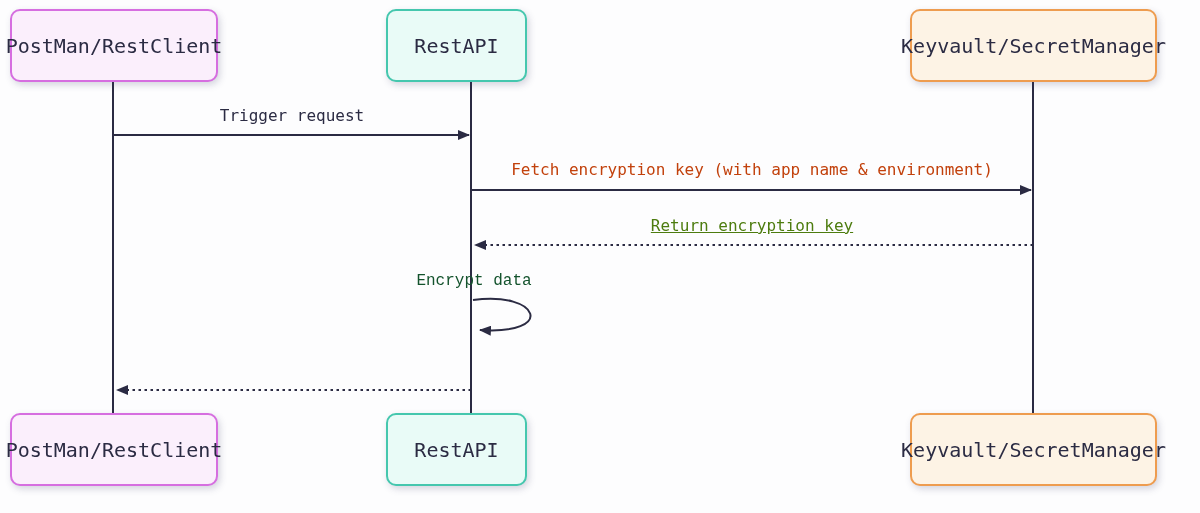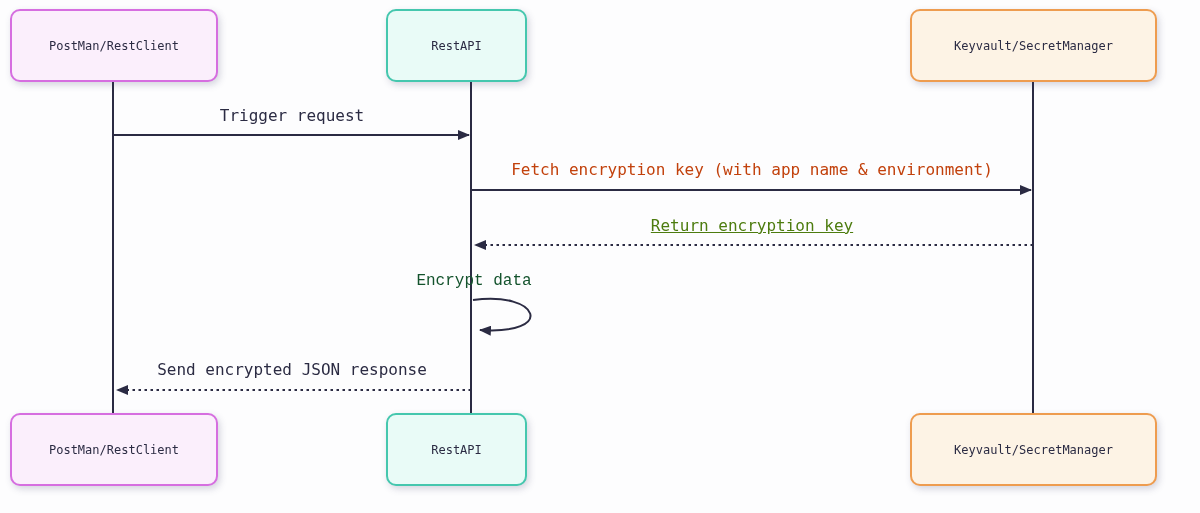--- a/index.html
+++ b/index.html
@@ -18,21 +18,21 @@
     position: absolute; left: 0; top: 0;
     width: 1200px; height: 513px;
   }
   .actor-box {
     position: absolute;
     box-sizing: border-box;
     height: 73px;
     border: 2px solid #888;
     border-radius: 10px;
     display: flex; align-items: center; justify-content: center;
-    font-size: 12px;
+    font-size: 20px;
     color: #2b2b43;
     box-shadow: 2px 3px 7px rgba(70, 70, 110, 0.22);
     background: #fff;
     white-space: nowrap;
   }
   .actor-top    { top: 9px; }
   .actor-bottom { top: 413px; }
   .actor-postman  { left: 10px;  width: 208px; }
   .actor-restapi  { left: 386px; width: 141px; }
   .actor-keyvault { left: 910px; width: 247px; }
@@ -94,15 +94,14 @@
     <span>RestAPI</span>
   </div>
   <div class="actor-box actor-bottom actor-keyvault" style="border-color: rgb(238, 156, 79); background-color: rgb(253, 243, 229); color: rgb(43, 43, 67);">
     <span>Keyvault/SecretManager</span>
   </div>
 
   <div class="msg-label msg-1" style="color: rgb(43, 43, 67);">Trigger request</div>
   <div class="msg-label msg-2" style="color: #c2410c;">Fetch encryption key (with app name &amp; environment)</div>
   <div class="msg-label msg-3" style="color: #4d7c0f; text-decoration: underline;">Return encryption key</div>
   <div class="msg-label msg-4" style="color: #14532d; font-family: Liberation Mono, monospace;">Encrypt data</div>
-  <div class="msg-label msg-5" style="color: rgb(43, 43, 67);">Send encrypted JSON response</div>
 
 </div>
 
 </body></html>

